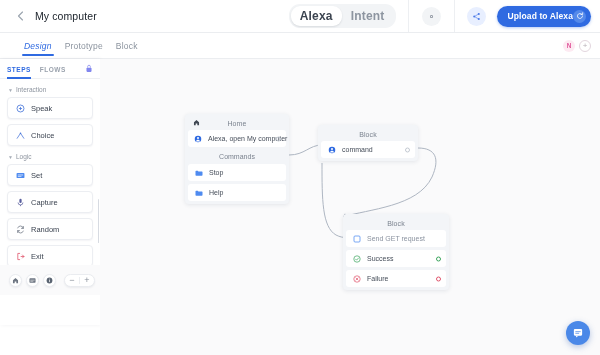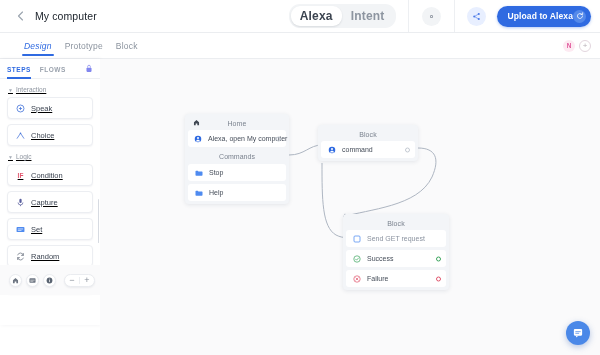--- a/index.html
+++ b/index.html
@@ -111,21 +111,21 @@
     font-size: 6.5px; font-weight: bold; color: #9aa2ad; letter-spacing: .5px;
     cursor: pointer; position: relative; height: 20px; line-height: 21px;
   }
   .side-tab + .side-tab { margin-left: 9px; }
   .side-tab.active { color: #2f6ae1; }
   .side-tab.active::after {
     content: ""; position: absolute; left: 0; right: 0; bottom: 0;
     height: 1.4px; background: #2f6ae1;
   }
   .lock-icon { margin-left: auto; color: #7e86f0; display: flex; }
-  .side-scroll { height: 246px; overflow: hidden; position: relative; padding: 0 7px; text-decoration: underline; }
+  .side-scroll { height: 246px; overflow: hidden; position: relative; padding: 0 7px; }
   .group-label {
     display: flex; align-items: center; gap: 3px;
     font-size: 6.5px; color: #8d949f; margin: 7px 0 4px 1px; cursor: pointer;
   }
   .caret { font-size: 5px; color: #a6adb7; }
   .step-card {
     display: flex; align-items: center; gap: 6px;
     height: 22px; background: #fff; border: 1px solid #eceef2;
     border-radius: 4px; margin-bottom: 5px; padding-left: 8px;
     box-shadow: 0 1px 1.5px rgba(30,40,70,.05); cursor: grab;
@@ -298,44 +298,40 @@
         </span>
         <span class="step-label">Choice</span>
       </div>
 
 
       <div class="group-label">
         <span class="caret">▼</span>
         <span>Logic</span>
       </div>
 
-      <div class="step-card">
-        <span class="step-ico" style="font-size:6.5px;font-weight:bold;color:#e1556d">IF</span>
-        <span class="step-label">Condition</span>
+
+      <div class="step-card">
+        <span class="step-ico">
+          <svg width="9" height="9" viewBox="0 0 16 14">
+            <rect x="1" y="2.5" width="14" height="9" rx="1.6" fill="#4f8bf0"></rect>
+            <path d="M4 6h8M4 8.6h5" stroke="#fff" stroke-width="1.2" stroke-linecap="round"></path>
+          </svg>
+        </span>
+        <span class="step-label">Set</span>
       </div>
 
       <div class="step-card">
         <span class="step-ico">
           <svg width="9" height="9" viewBox="0 0 16 16">
             <rect x="6" y="1.5" width="4" height="7.5" rx="2" fill="#5a5f9e"></rect>
             <path d="M3.7 8a4.3 4.3 0 008.6 0" fill="none" stroke="#5a5f9e" stroke-width="1.3"></path>
             <path d="M8 12.3v2.2" stroke="#5a5f9e" stroke-width="1.3"></path>
           </svg>
         </span>
         <span class="step-label">Capture</span>
-      </div>
-
-      <div class="step-card">
-        <span class="step-ico">
-          <svg width="9" height="9" viewBox="0 0 16 14">
-            <rect x="1" y="2.5" width="14" height="9" rx="1.6" fill="#4f8bf0"></rect>
-            <path d="M4 6h8M4 8.6h5" stroke="#fff" stroke-width="1.2" stroke-linecap="round"></path>
-          </svg>
-        </span>
-        <span class="step-label">Set</span>
       </div>
 
       <div class="step-card">
         <span class="step-ico">
           <svg width="9" height="9" viewBox="0 0 16 16">
             <path d="M13 6A5.2 5.2 0 003 5.2M3 10a5.2 5.2 0 0010 .8" fill="none" stroke="#6c7482" stroke-width="1.3" stroke-linecap="round"></path>
             <path d="M13 2.5V6h-3.3M3 13.5V10h3.3" fill="none" stroke="#6c7482" stroke-width="1.3" stroke-linecap="round" stroke-linejoin="round"></path>
           </svg>
         </span>
         <span class="step-label">Random</span>

